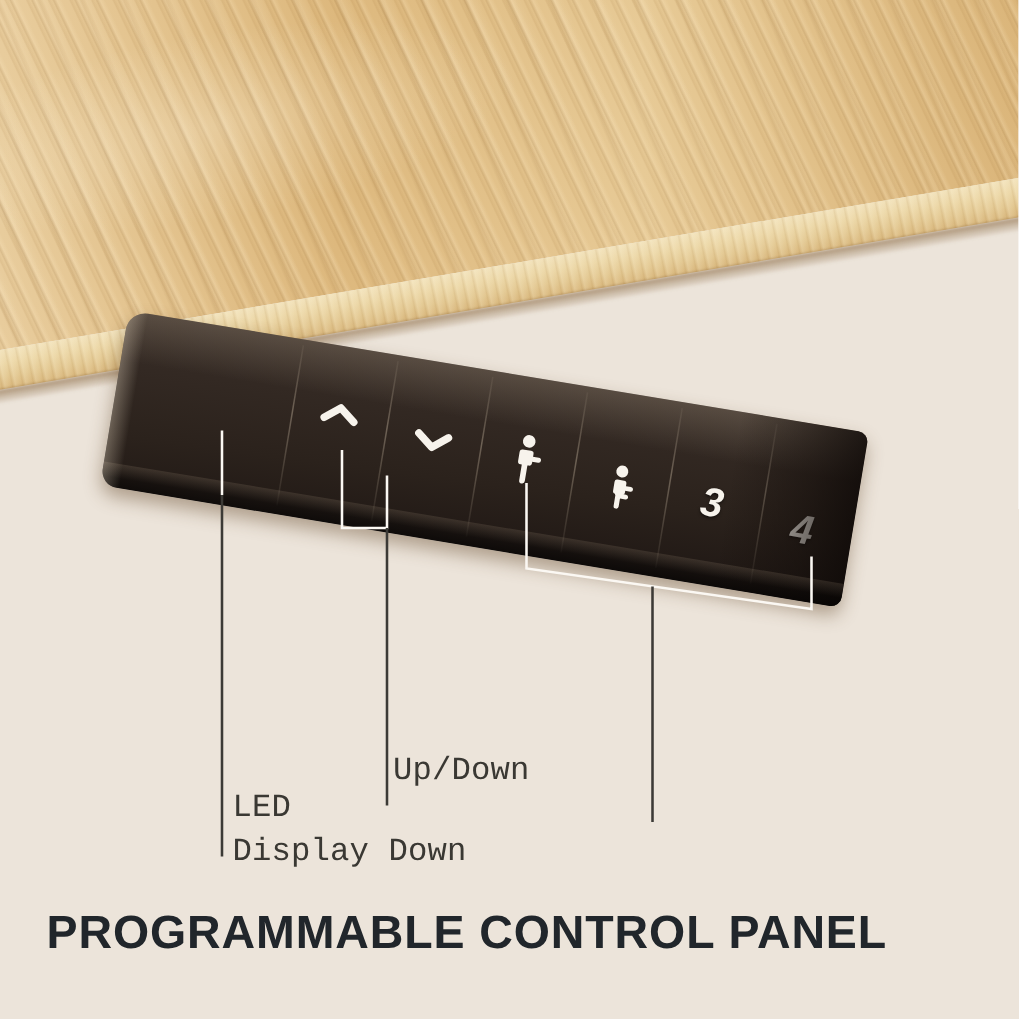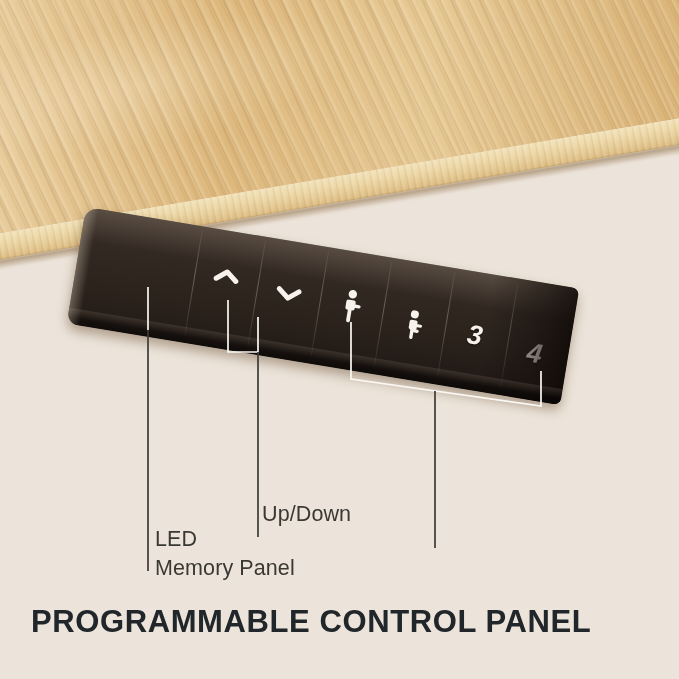--- a/index.html
+++ b/index.html
@@ -185,21 +185,21 @@
 
   
   .callout {
     position: absolute;
     color: #3a3833;
     font-size: 21.5px;
     font-weight: 400;
     line-height: 1.33;
     letter-spacing: 0.1px;
     white-space: pre-line;
-    font-family: Liberation Sans, sans-serif;
+    font-family: Liberation Mono, monospace;
   }
   #callout-led      { left: 155px; top: 525px; }
   #callout-updown   { left: 262px; top: 500px; }
   #callout-memory   { left: 438px; top: 491px; }
 
   
   .headline {
     position: absolute;
     left: 31px;
     top: 604px;
@@ -294,20 +294,20 @@
     <line class="lead-dark" x1="148" y1="330" x2="148" y2="571"></line>
 
     <path class="lead-white" d="M228 300 L228 352 L258 352 L258 317"></path>
     <line class="lead-dark" x1="258" y1="352" x2="258" y2="537"></line>
 
     <path class="lead-white" d="M351 322 L351 379 L541 406 L541 371"></path>
     <line class="lead-dark" x1="435" y1="391" x2="435" y2="548"></line>
   </svg>
 
   <div class="callout" id="callout-led">LED
-Memory Panel</div>
+Display Down</div>
 
   <div class="callout" id="callout-updown">Up/Down</div>
 
 
   <div class="headline">PROGRAMMABLE CONTROL PANEL</div>
 
 </div>
 
 </body></html>

